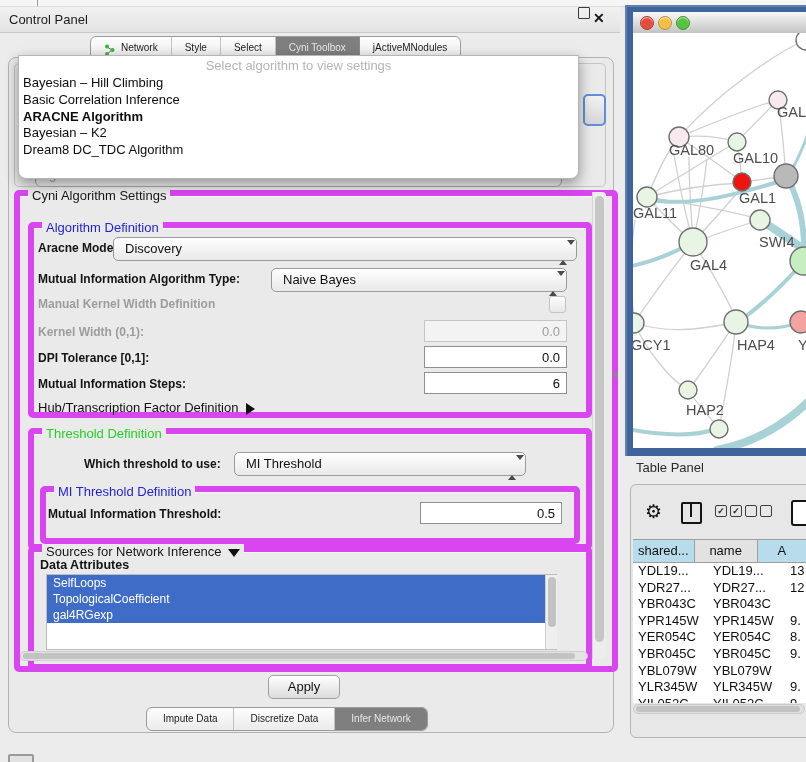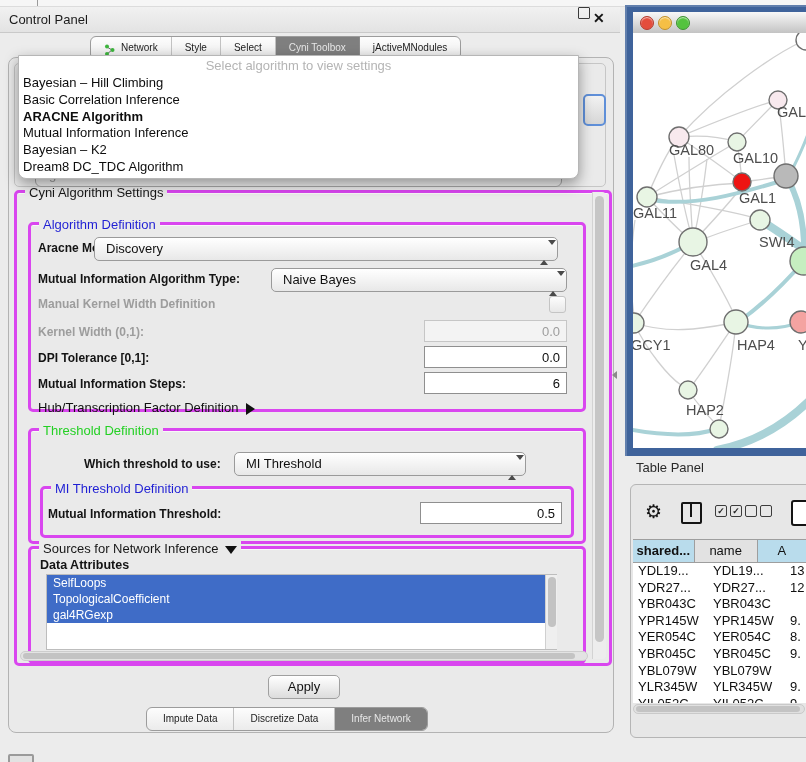--- a/index.html
+++ b/index.html
@@ -30,21 +30,21 @@
   .ghost-combo{position:absolute;left:35px;top:162px;width:527px;height:25px;border:1px solid #a5a5a5;border-radius:6px;background:#ededed;z-index:1;font-size:13px;line-height:24px;color:#9a9a9a;padding-left:13px;box-sizing:border-box;}
   .blue-frag{position:absolute;left:583px;top:94px;width:19px;height:28px;border:2px solid #5f8fd8;border-radius:5px;background:linear-gradient(#f2f2f2,#d6d6d6);z-index:1;}
 
   
   .dropdown{position:absolute;left:18px;top:55px;width:559px;height:122px;background:#ffffff;border:1px solid #b6b6b6;border-radius:0 0 8px 8px;box-shadow:0 5px 14px rgba(0,0,0,.38);z-index:10;overflow:hidden;}
   .dd-ph{height:19px;line-height:19px;text-align:center;color:#b4b4b4;font-size:13px;}
   .dd-item{height:16.8px;line-height:16.8px;padding-left:4px;font-size:13px;color:#0d0d0d;}
   .dd-item.sel{font-weight:bold;}
 
   
-  .grp{position:absolute;border:3px solid #d946ef;border-radius:5px;box-shadow:inset 0 1px 0 rgba(255,255,255,.65);}
+  .grp{position:absolute;border:6px solid #d946ef;border-radius:5px;box-shadow:inset 0 1px 0 rgba(255,255,255,.65);}
   .grp-title{position:absolute;top:-8px;left:8px;background:#eaeaea;padding:0 4px;font-size:13px;color:#171717;white-space:nowrap;}
   .t-blue{color:var(--group-title-blue);}
   .t-green{color:var(--group-title-green);}
 
   .lbl{position:absolute;font-size:12px;font-weight:bold;color:#141414;white-space:nowrap;}
   .lbl.dis{color:#9d9d9d;}
   .plain{position:absolute;font-size:13px;color:#111;white-space:nowrap;}
 
   .combo{position:absolute;height:24px;border:1px solid #9a9a9a;border-radius:5px;background:linear-gradient(#ffffff,#e8e8e8);font-size:13px;line-height:22px;color:#111;padding-left:11px;box-sizing:border-box;}
   .stepper{position:absolute;right:7px;top:4px;width:10px;height:15px;}
@@ -96,21 +96,21 @@
   .gear{position:absolute;left:14px;top:0px;font-size:19px;color:#141414;line-height:26px;}
   .colsplit{position:absolute;left:50px;top:3px;width:17px;height:18px;border:2.5px solid #141414;border-radius:2px;}
   .colsplit::after{content:"";position:absolute;left:6.5px;top:0;width:2.5px;height:13px;background:#141414;}
   .cbpair{position:absolute;top:6px;display:flex;gap:3px;}
   .cb{width:10px;height:10px;border:1.5px solid #3c3c3c;border-radius:2px;font-size:9px;line-height:10px;text-align:center;color:#222;font-weight:bold;}
   .docpart{position:absolute;left:160px;top:1px;width:24px;height:22px;border:2.5px solid #141414;border-radius:3px;background:#fff;}
   .ttable{position:absolute;left:2px;top:54px;width:174px;height:163px;background:#fff;border-top:1px solid #9e9e9e;overflow:hidden;}
   .thead{display:flex;height:22px;border-bottom:1px solid #9e9e9e;}
   .th{box-sizing:border-box;border-right:1px solid #9e9e9e;font-size:13px;color:#111;text-align:center;line-height:21px;background:#e2e2e2;}
   .th.selcol{background:var(--table-header-selected);}
-  .th.c0{width:75px;font-weight:bold;} .th.c1{width:77px;} .th.c2{width:60px;}
+  .th.c0{width:75px;} .th.c1{width:77px;} .th.c2{width:60px;}
   .trows{position:absolute;left:0;top:23px;width:210px;height:141px;overflow:hidden;}
   .trow{display:flex;height:16.6px;}
   .tcell{box-sizing:border-box;font-size:13px;color:#101010;line-height:16.6px;padding-left:5px;white-space:nowrap;overflow:hidden;}
   .tcell.c0{width:75px;} .tcell.c1{width:77px;} .tcell.c2{width:58px;}
   .tp-hsb{position:absolute;left:2px;top:219px;width:172px;height:10px;background:#e0e0e0;border:1px solid #c9c9c9;border-radius:5px;box-sizing:border-box;}
   .tp-hsb .thumb{position:absolute;left:2px;top:1px;width:164px;height:6px;background:#c3c3c3;border-radius:3px;}
 </style>
 </head>
 <body>
 
@@ -157,38 +157,37 @@
   <div class="ghost-grp"></div>
   <div class="ghost-combo"><span>galFiltered.sif default node</span></div>
   <div class="blue-frag"></div>
 
   <div class="dropdown">
     <div class="dd-ph">Select algorithm to view settings</div>
     <div id="dd-items">
         <div class="dd-item">Bayesian – Hill Climbing</div>
         <div class="dd-item">Basic Correlation Inference</div>
         <div class="dd-item sel">ARACNE Algorithm</div>
-        <div class="dd-item">Mutual Information Inference</div>
         <div class="dd-item">Bayesian – K2</div>
         <div class="dd-item">Dream8 DC_TDC Algorithm</div>
       </div>
   </div>
 
   <div class="grp" style="left:14px;top:190px;width:592px;height:470px;">
     <span class="grp-title">Cyni Algorithm Settings</span>
   </div>
   <div class="vsb">
       <div class="thumb"></div>
     </div>
 
   <div class="grp" style="left:28px;top:222px;width:552px;height:184px;">
     <span class="grp-title t-blue">Algorithm Definition</span>
   </div>
   <span class="lbl" style="left:38px;top:241px;">Aracne Mode:</span>
-  <div class="combo" style="left:94px;top:237px;width:464px;">
+  <div class="combo" style="left:113px;top:237px;width:464px;">
     <span>Discovery</span>
     <span class="stepper"><i class="up"></i><i class="dn"></i></span>
   </div>
   <span class="lbl" style="left:38px;top:272px;">Mutual Information Algorithm Type:</span>
   <div class="combo" style="left:271px;top:268px;width:296px;">
     <span>Naive Bayes</span>
     <span class="stepper"><i class="up"></i><i class="dn"></i></span>
   </div>
   <span class="lbl dis" style="left:38px;top:297px;">Manual Kernel Width Definition</span>
   <div class="cbx" style="left:549px;top:296px;"></div>

